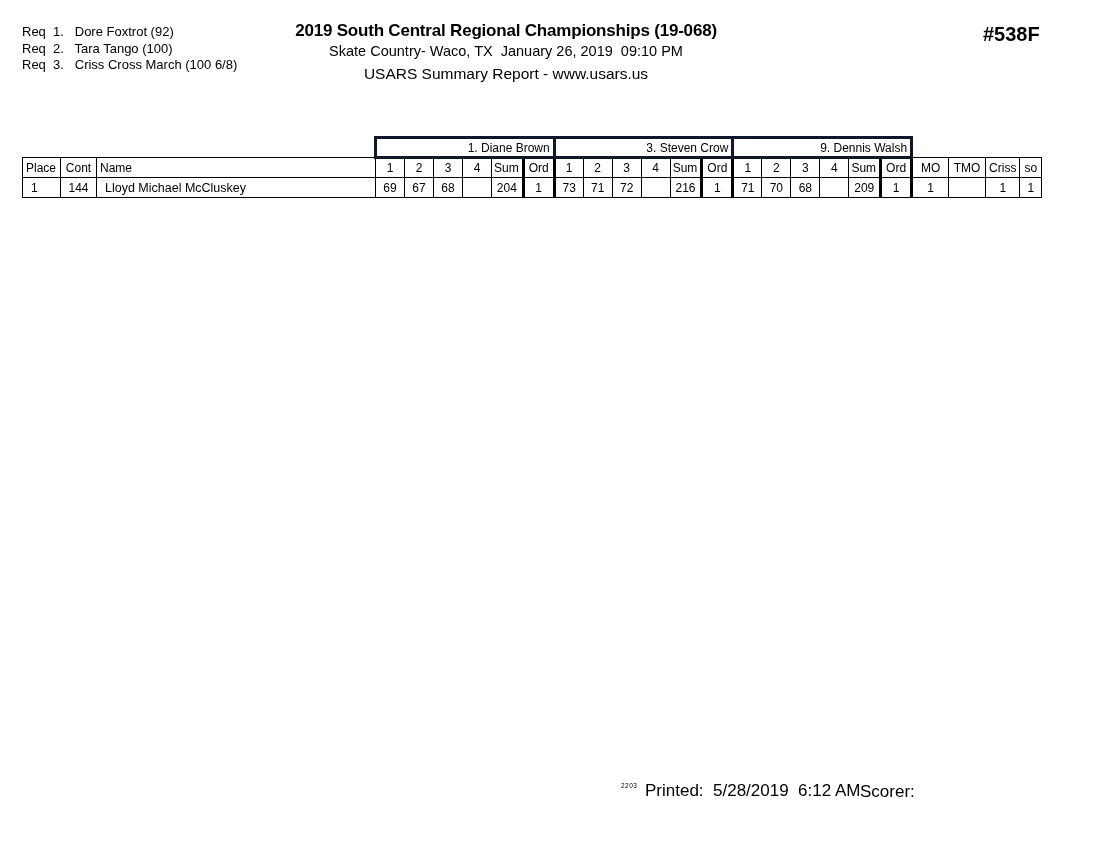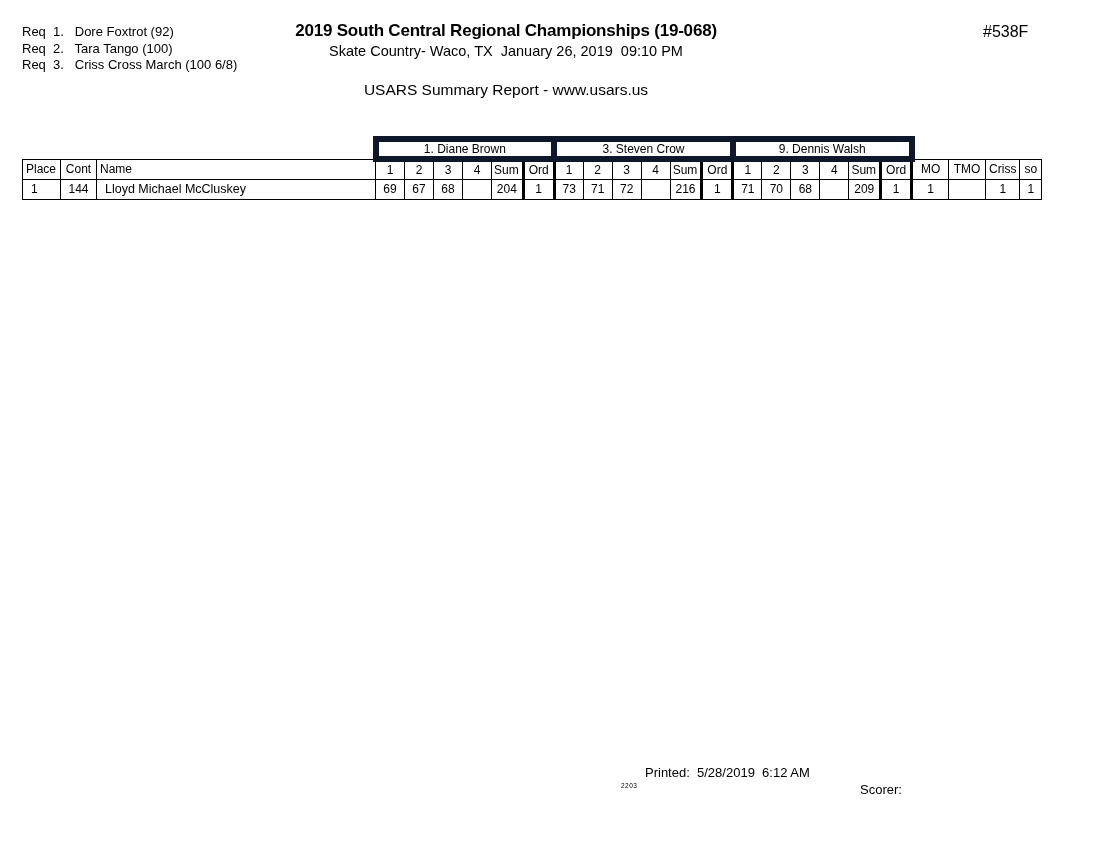--- a/index.html
+++ b/index.html
@@ -19,59 +19,59 @@
   }
 
   
   .center-head {
     position: absolute; left: 0; top: 21px; width: 1012px;
     text-align: center;
   }
   .title  { font-size: 17px; font-weight: bold; letter-spacing: -0.2px; }
   .venue  { font-size: 14.5px; margin-top: 2px; }
   .event  { font-size: 19px; font-weight: bold; margin-top: 4px; }
-  .report { font-size: 15.5px; margin-top: 22px; }
+  .report { font-size: 15.5px; margin-top: 6px; }
 
   
   .form-no {
     position: absolute; left: 983px; top: 23px;
-    font-size: 16px; font-weight: normal;
+    font-size: 20px; font-weight: bold;
   }
 
   
   table.results {
     position: absolute; left: 22px; top: 136px;
     border-collapse: collapse; table-layout: fixed;
     font-size: 12px; color: #000;
   }
   table.results td, table.results th {
     padding: 0 3px; height: 20px; font-weight: normal;
     overflow: hidden; white-space: nowrap;
   }
   .b    { border: 1px solid #000; margin-top: 16px; }
   .nb   { border: none; }
-  .jname{ border: 6px solid #0f172a; text-align: center; padding-left: 5px; white-space: pre; margin-top: 43px; }
+  .jname{ border: 3px solid #0f172a; text-align: right; padding-left: 5px; white-space: pre; margin-top: 43px; }
   .ordc { border-left: 3px solid #000 !important; border-right: 3px solid #000 !important; }
   .bold { font-weight: bold; }
   .al { text-align: left; }
   .ac { text-align: center; }
   .ar { text-align: center; }
 
   
   .footer-version {
     position: absolute; left: 621px; top: 782px;
     font-size: 6.5px; letter-spacing: 0.5px;
   }
   .footer-printed {
-    position: absolute; left: 645px; top: 765px;
-    font-size: 13px;
+    position: absolute; left: 645px; top: 781px;
+    font-size: 17px;
   }
   .footer-scorer {
     position: absolute; left: 860px; top: 782px;
-    font-size: 13px;
+    font-size: 17px;
   }
 </style>
 </head>
 <body>
 
 <div class="req-list">
   <div class="pre">Req  1.   Dore Foxtrot (92)</div>
   <div class="pre">Req  2.   Tara Tango (100)</div>
   <div class="pre">Req  3.   Criss Cross March (100 6/8)</div>
 </div>

